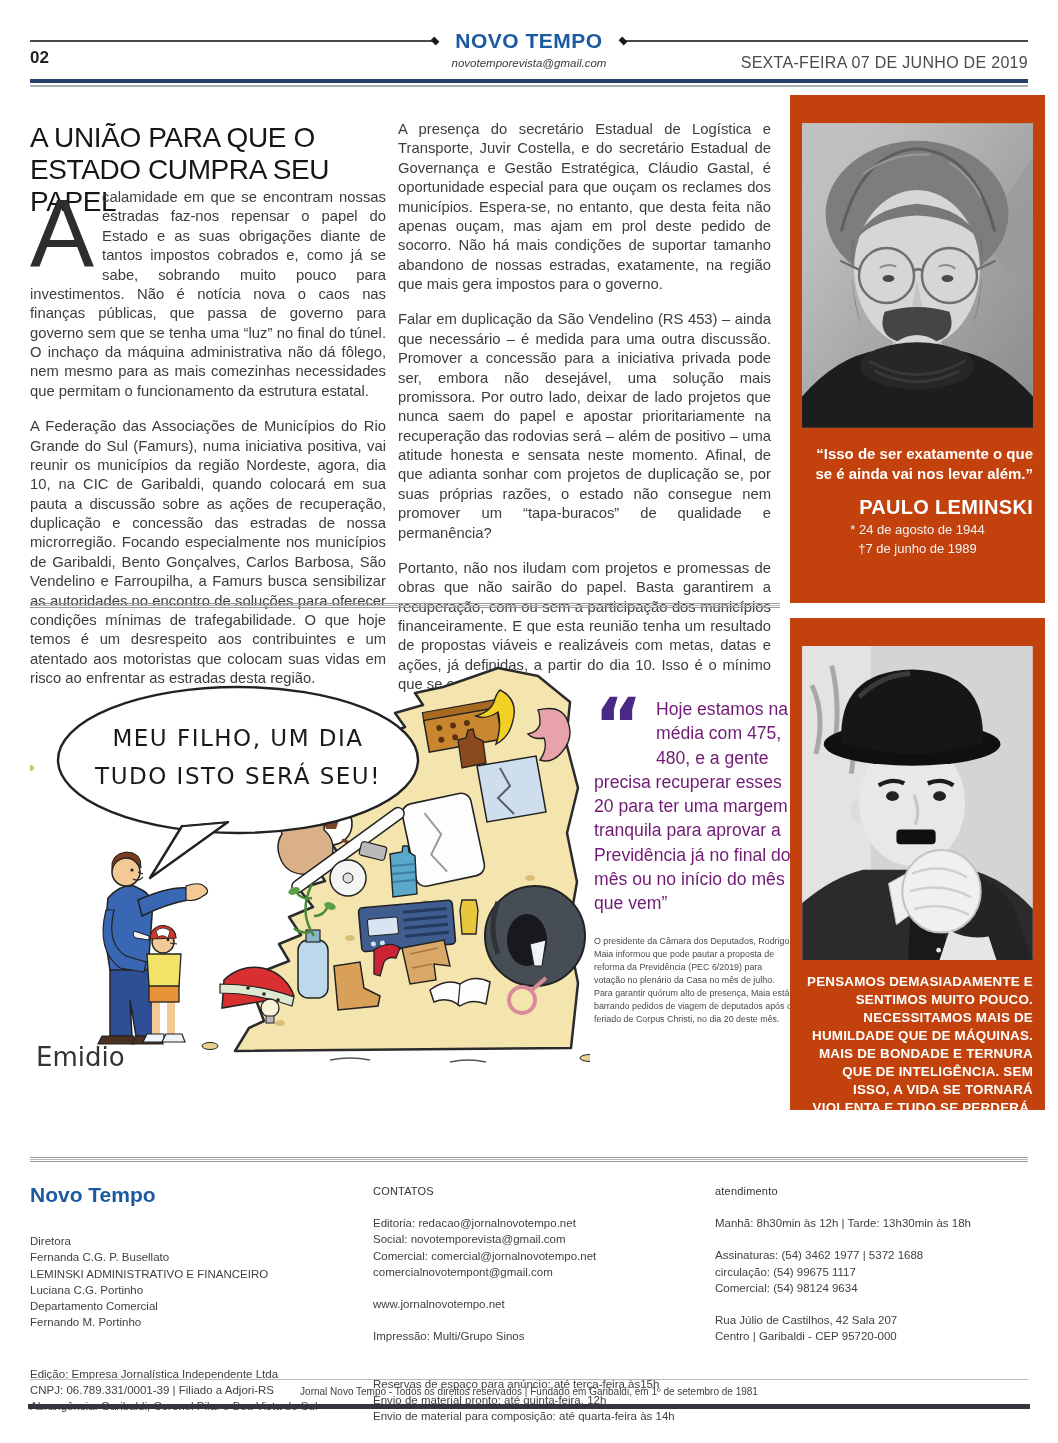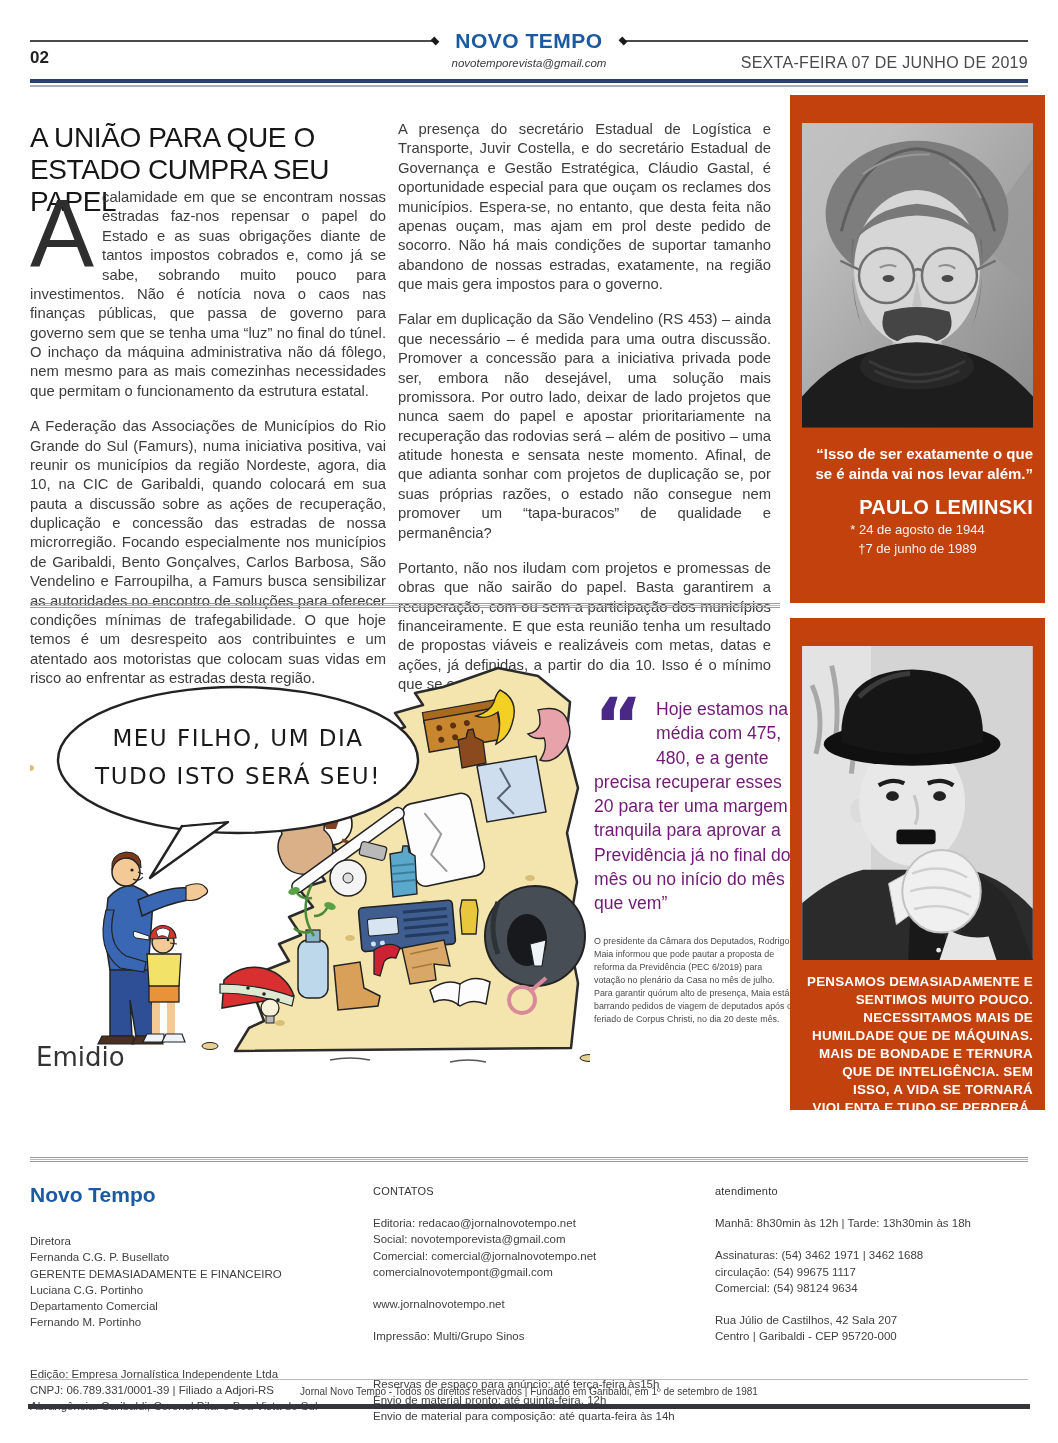--- a/index.html
+++ b/index.html
@@ -319,21 +319,21 @@
     <div class="cha-quote">PENSAMOS DEMASIADAMENTE E SENTIMOS MUITO POUCO. NECESSITAMOS MAIS DE HUMILDADE QUE DE MÁQUINAS. MAIS DE BONDADE E TERNURA QUE DE INTELIGÊNCIA. SEM ISSO, A VIDA SE TORNARÁ VIOLENTA E TUDO SE PERDERÁ. CHARLES CHAPLIN</div>
   </div>
 
   <div class="triline div-foot"></div>
 
   <div class="fcol fcol-left">
     <div class="brand">Novo Tempo</div>
     <div class="fblock">
       <div class="fline">Diretora</div>
       <div class="fline">Fernanda C.G. P. Busellato</div>
-      <div class="fline">GERENTE DEMASIADAMENTE E FINANCEIRO</div>
+      <div class="fline">LEMINSKI ADMINISTRATIVO E FINANCEIRO</div>
       <div class="fline">Luciana C.G. Portinho</div>
       <div class="fline">Departamento Comercial</div>
       <div class="fline">Fernando M. Portinho</div>
     </div>
     <div class="fblock" style="margin-top:36px;">
       <div class="fline">Edição: Empresa Jornalística Independente Ltda</div>
       <div class="fline">CNPJ: 06.789.331/0001-39 | Filiado a Adjori-RS</div>
       <div class="fline">Abrangência: Garibaldi, Coronel Pilar e Boa Vista do Sul</div>
     </div>
   </div>
@@ -352,21 +352,21 @@
       <div class="fline">Reservas de espaço para anúncio: até terça-feira às15h</div>
       <div class="fline">Envio de material pronto: até quinta-feira, 12h</div>
       <div class="fline">Envio de material para composição: até quarta-feira às 14h</div>
     </div>
   </div>
 
   <div class="fcol fcol-right">
     <div class="fhead">atendimento</div>
     <div class="fblock">Manhã: 8h30min às 12h  |  Tarde: 13h30min às 18h</div>
     <div class="fblock">
-      <div class="fline">Assinaturas: (54) 3462 1971  |  3462 1688</div>
+      <div class="fline">Assinaturas: (54) 3462 1977  |  5372 1688</div>
       <div class="fline">circulação: (54) 99675 1117</div>
       <div class="fline">Comercial: (54) 98124 9634</div>
     </div>
     <div class="fblock">
       <div class="fline">Rua Júlio de Castilhos, 42 Sala 207</div>
       <div class="fline">Centro  |  Garibaldi - CEP 95720-000</div>
     </div>
   </div>
 
   <div class="bottom-hair"></div>

